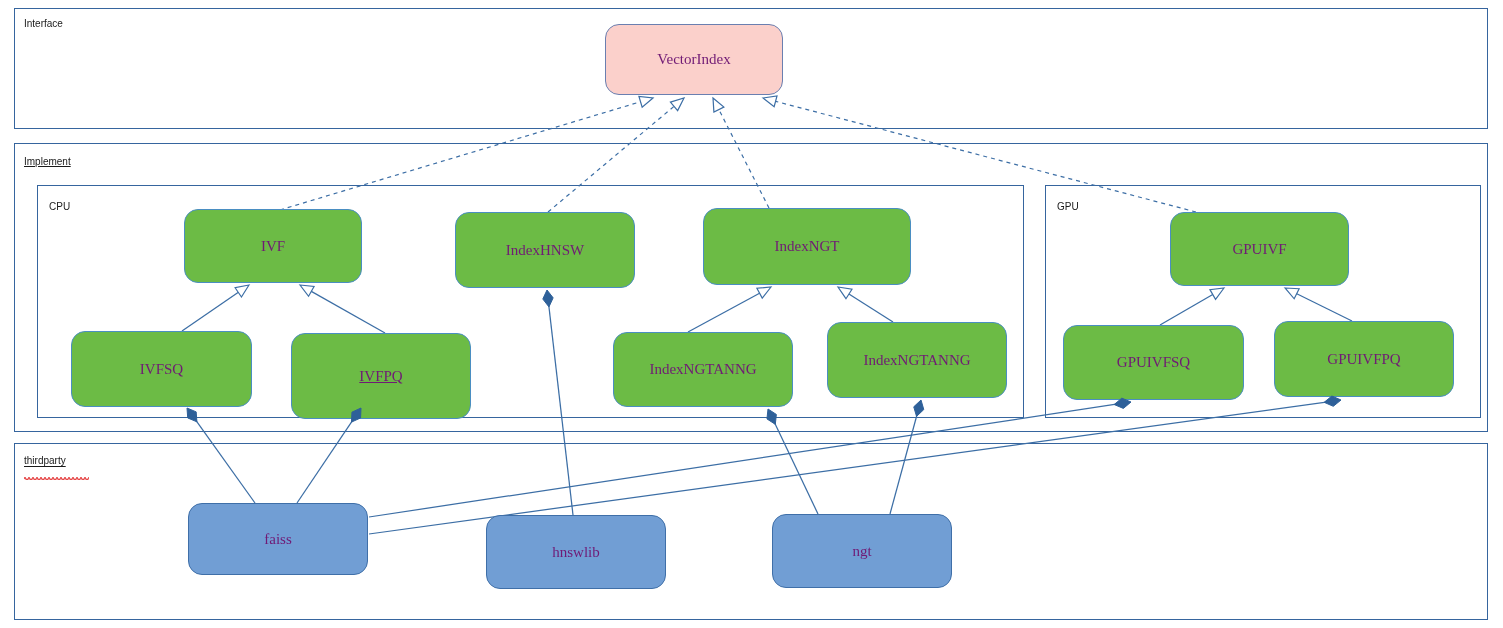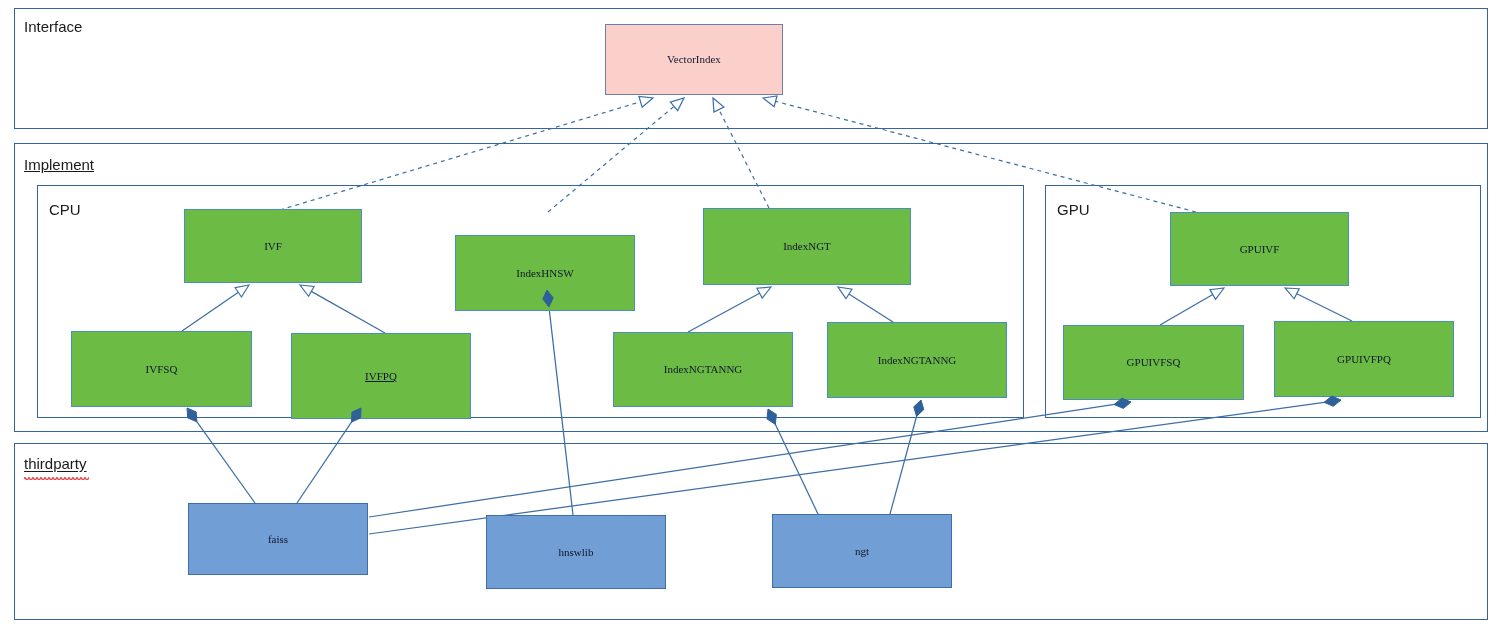--- a/index.html
+++ b/index.html
@@ -17,46 +17,46 @@
   }
   .group {
     position: absolute;
     box-sizing: border-box;
     border: 1.4px solid #36659e;
     background: transparent;
   }
   .group-label {
     position: absolute;
     font-family: "Liberation Sans", "DejaVu Sans", sans-serif;
-    font-size: 15px;
+    font-size: 10px;
     color: #1a1a1a;
     white-space: nowrap;
     line-height: 1;
   }
   .group-label.spell {
     text-decoration: underline;
     text-decoration-color: #1a1a1a;
     text-underline-offset: 2px;
   }
   .squiggle {
     position: absolute;
     height: 5px;
     pointer-events: none;
   }
   .node {
     position: absolute;
     box-sizing: border-box;
-    border-radius: 0;
+    border-radius: 14px;
     border: 1.3px solid #3c6ea5;
     display: flex;
     align-items: center;
     justify-content: center;
     font-family: "Liberation Serif", "DejaVu Serif", serif;
-    font-size: 11px;
-    color: #0f172a;
+    font-size: 15px;
+    color: #701a75;
     text-align: center;
     line-height: 1.1;
     white-space: nowrap;
     z-index: 5;
   }
   .node.green  { background: #6cbb45; border-color: #4a8ec2; align-items: center; }
   .node.blue   { background: #719ed4; border-color: #3f6fa8; }
   .node.pink   { background: #fbd0cb; border-color: #6a7fb0; }
   svg.edges {
     position: absolute;
@@ -111,21 +111,21 @@
       <line x1="890" y1="514" x2="917.0639834701703" y2="414.4743833677607" stroke="#3c6ea5" stroke-width="1.25"></line>
     </svg>
 
   <div id="nodes-layer">
       <div class="node pink" style="left: 605px; top: 24px; width: 178px; height: 71px;">
         <span>VectorIndex</span>
       </div>
       <div class="node green" style="left: 184px; top: 209px; width: 178px; height: 74px;">
         <span>IVF</span>
       </div>
-      <div class="node green" style="left: 455px; top: 212px; width: 180px; height: 76px; margin-top: 23px;">
+      <div class="node green" style="left: 455px; top: 212px; width: 180px; height: 76px;">
         <span>IndexHNSW</span>
       </div>
       <div class="node green" style="left: 703px; top: 208px; width: 208px; height: 77px;">
         <span>IndexNGT</span>
       </div>
       <div class="node green" style="left: 71px; top: 331px; width: 181px; height: 76px;">
         <span>IVFSQ</span>
       </div>
       <div class="node green" style="left: 291px; top: 333px; width: 180px; height: 86px; text-decoration: underline;">
         <span>IVFPQ</span>

